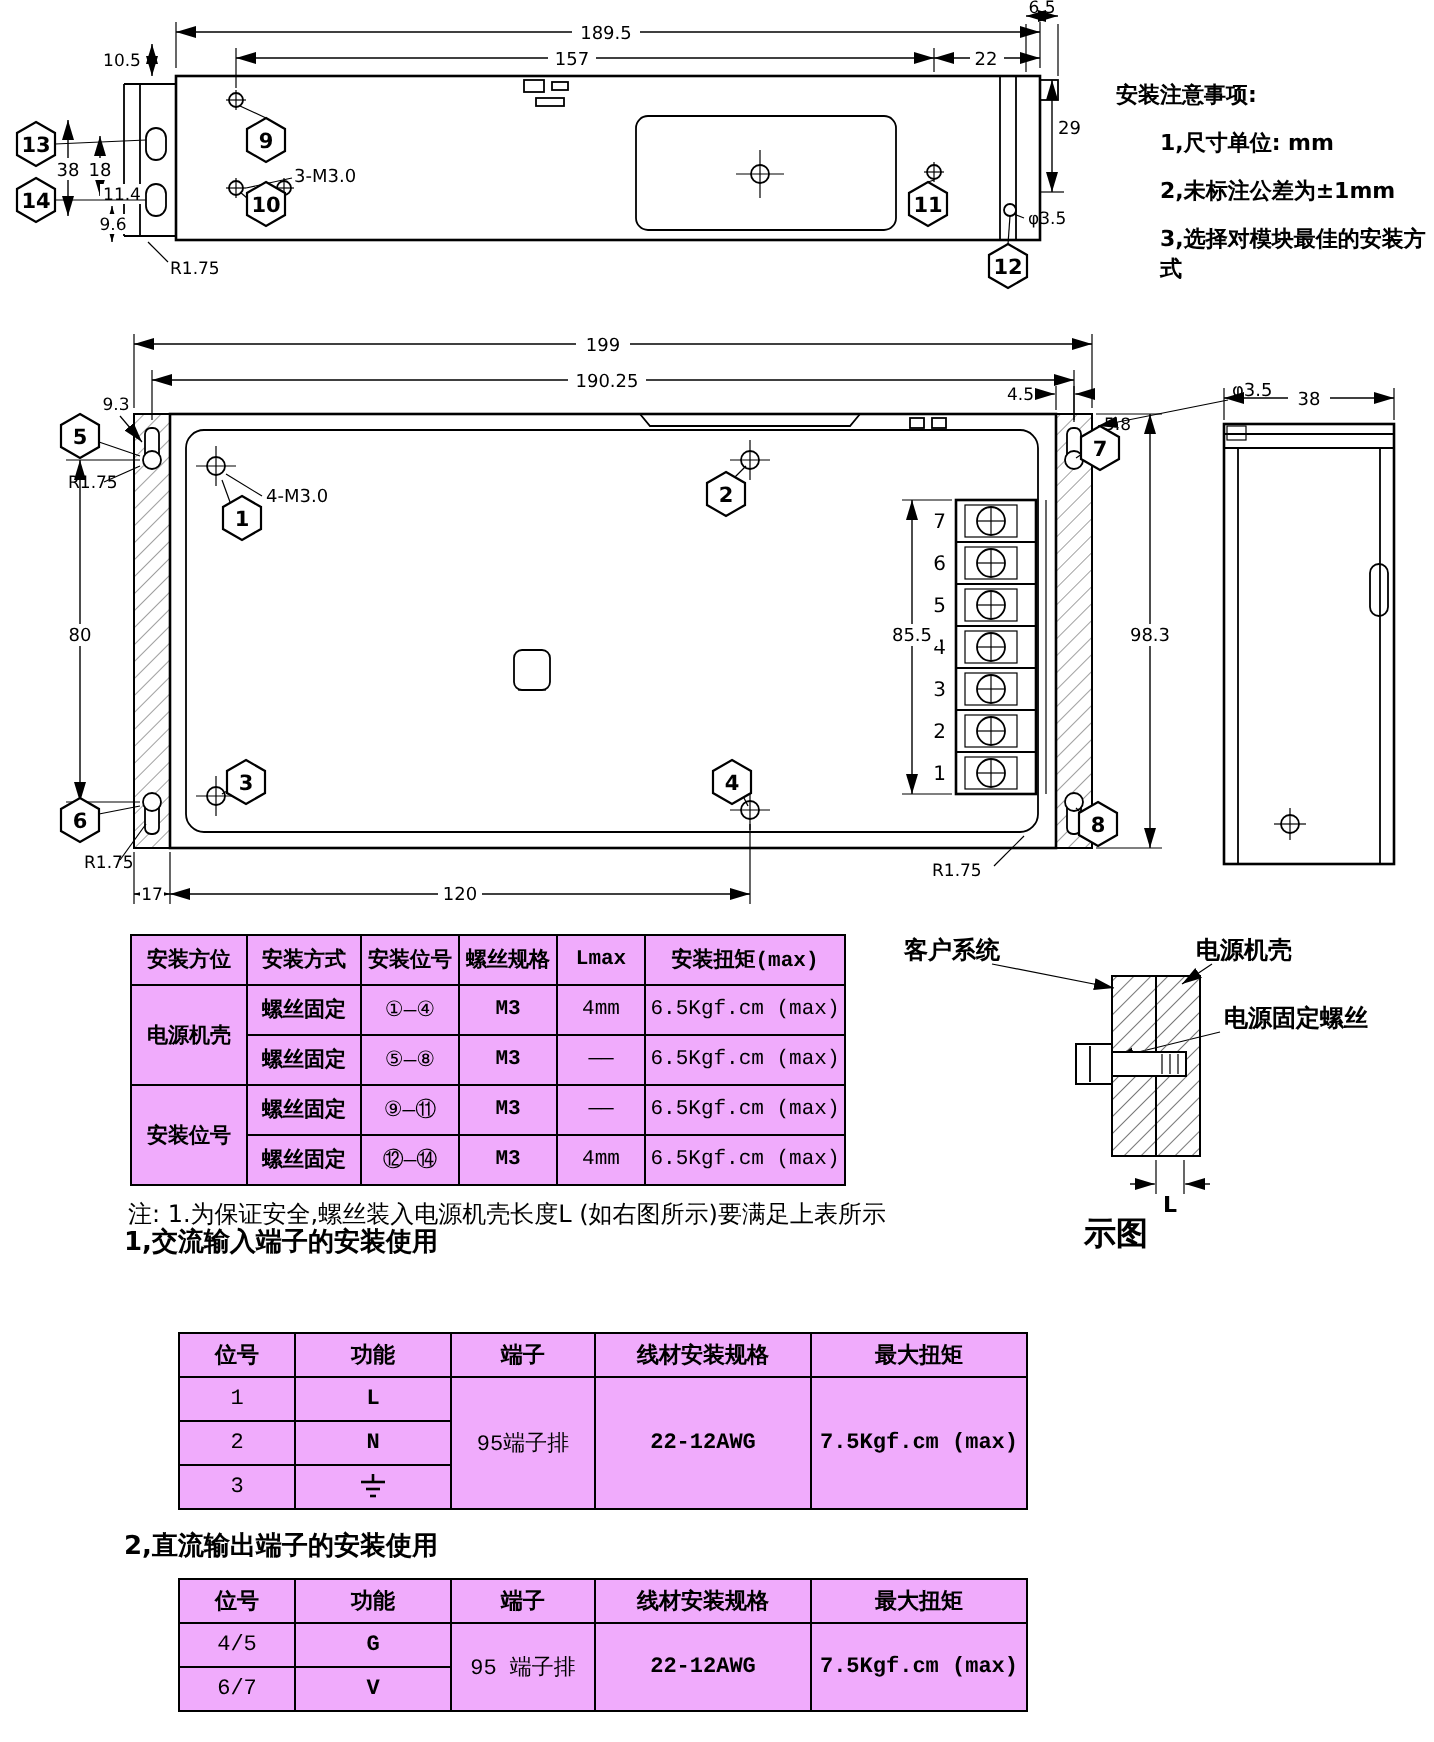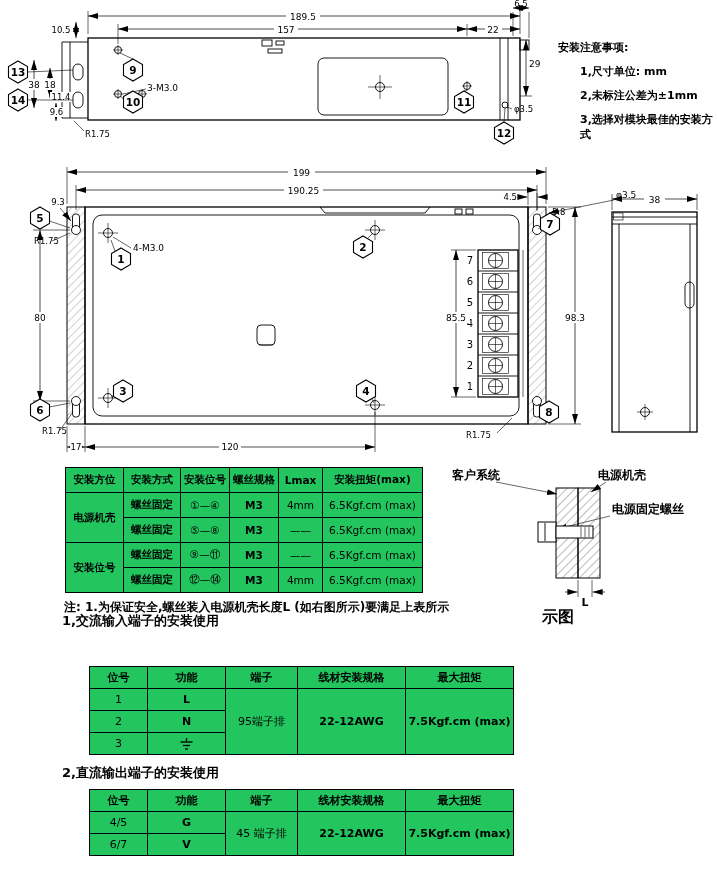--- a/index.html
+++ b/index.html
@@ -14,29 +14,29 @@
   .dts{font:8.5px "DejaVu Sans",sans-serif;fill:#000;}
   .tn{font:10px "DejaVu Sans",sans-serif;fill:#000;}
   .bt{font:bold 10.5px "DejaVu Sans",sans-serif;fill:#000;}
   .hex{fill:#fff;stroke:#000;stroke-width:1.1;}
   .lbl{font:bold 12px "DejaVu Sans",sans-serif;fill:#000;}
   .cap{font:bold 16px "DejaVu Sans",sans-serif;fill:#000;}
   .dimL{font:bold 11px "DejaVu Sans",sans-serif;fill:#000;}
   .notes{position:absolute;left:558px;top:40px;width:158px;}
   .notes .nt{font-size:11px;font-weight:bold;margin-bottom:10px;}
   .notes .ni{font-size:11px;font-weight:bold;margin-bottom:9px;line-height:1.35;margin-left:22px;}
-  table{border-collapse:collapse;position:absolute;background:#22c55e;table-layout:fixed;}
+  table{border-collapse:collapse;position:absolute;background:#f0abfc;table-layout:fixed;font-family:Liberation Mono, monospace;}
   th,td{border:1px solid #000;text-align:center;vertical-align:middle;padding:0 2px;overflow:hidden;}
   .mt{left:65px;top:467px;width:357px;font-size:10.5px;border:1.5px solid #000;}
   .mt th,.mt td{height:24px;}
   .iot{left:89px;top:666px;width:424px;font-size:11px;border:1.5px solid #000;}
   .iot th,.iot td{height:21px;}
   .iot2{top:789px;}
   .b{font-weight:bold;}
-  .note-line{position:absolute;left:64px;top:599px;font-size:12px;font-weight:bold;white-space:nowrap;}
+  .note-line{position:absolute;left:64px;top:599px;font-size:12px;font-weight:normal;white-space:nowrap;}
   .sec-title{position:absolute;font-size:13px;font-weight:bold;}
   #ac-title{left:62px;top:612px;}
   #dc-title{left:62px;top:764px;}
 </style>
 </head>
 <body>
 
 <div id="sheet">
 
 <svg width="717" height="160" style="left:0;top:0">
@@ -539,21 +539,21 @@
         <tr>
     <th>位号</th>
     <th>功能</th>
     <th>端子</th>
     <th>线材安装规格</th>
     <th>最大扭矩</th>
   </tr>
   <tr>
     <td>4/5</td>
     <td class="b">G</td>
-    <td rowspan="2">45 端子排</td>
+    <td rowspan="2">95 端子排</td>
     <td rowspan="2" class="b">22-12AWG</td>
     <td rowspan="2" class="b">7.5Kgf.cm (max)</td>
   </tr>
   <tr>
     <td>6/7</td>
     <td class="b">V</td>
   </tr>
 </tbody>
     </table>
 

